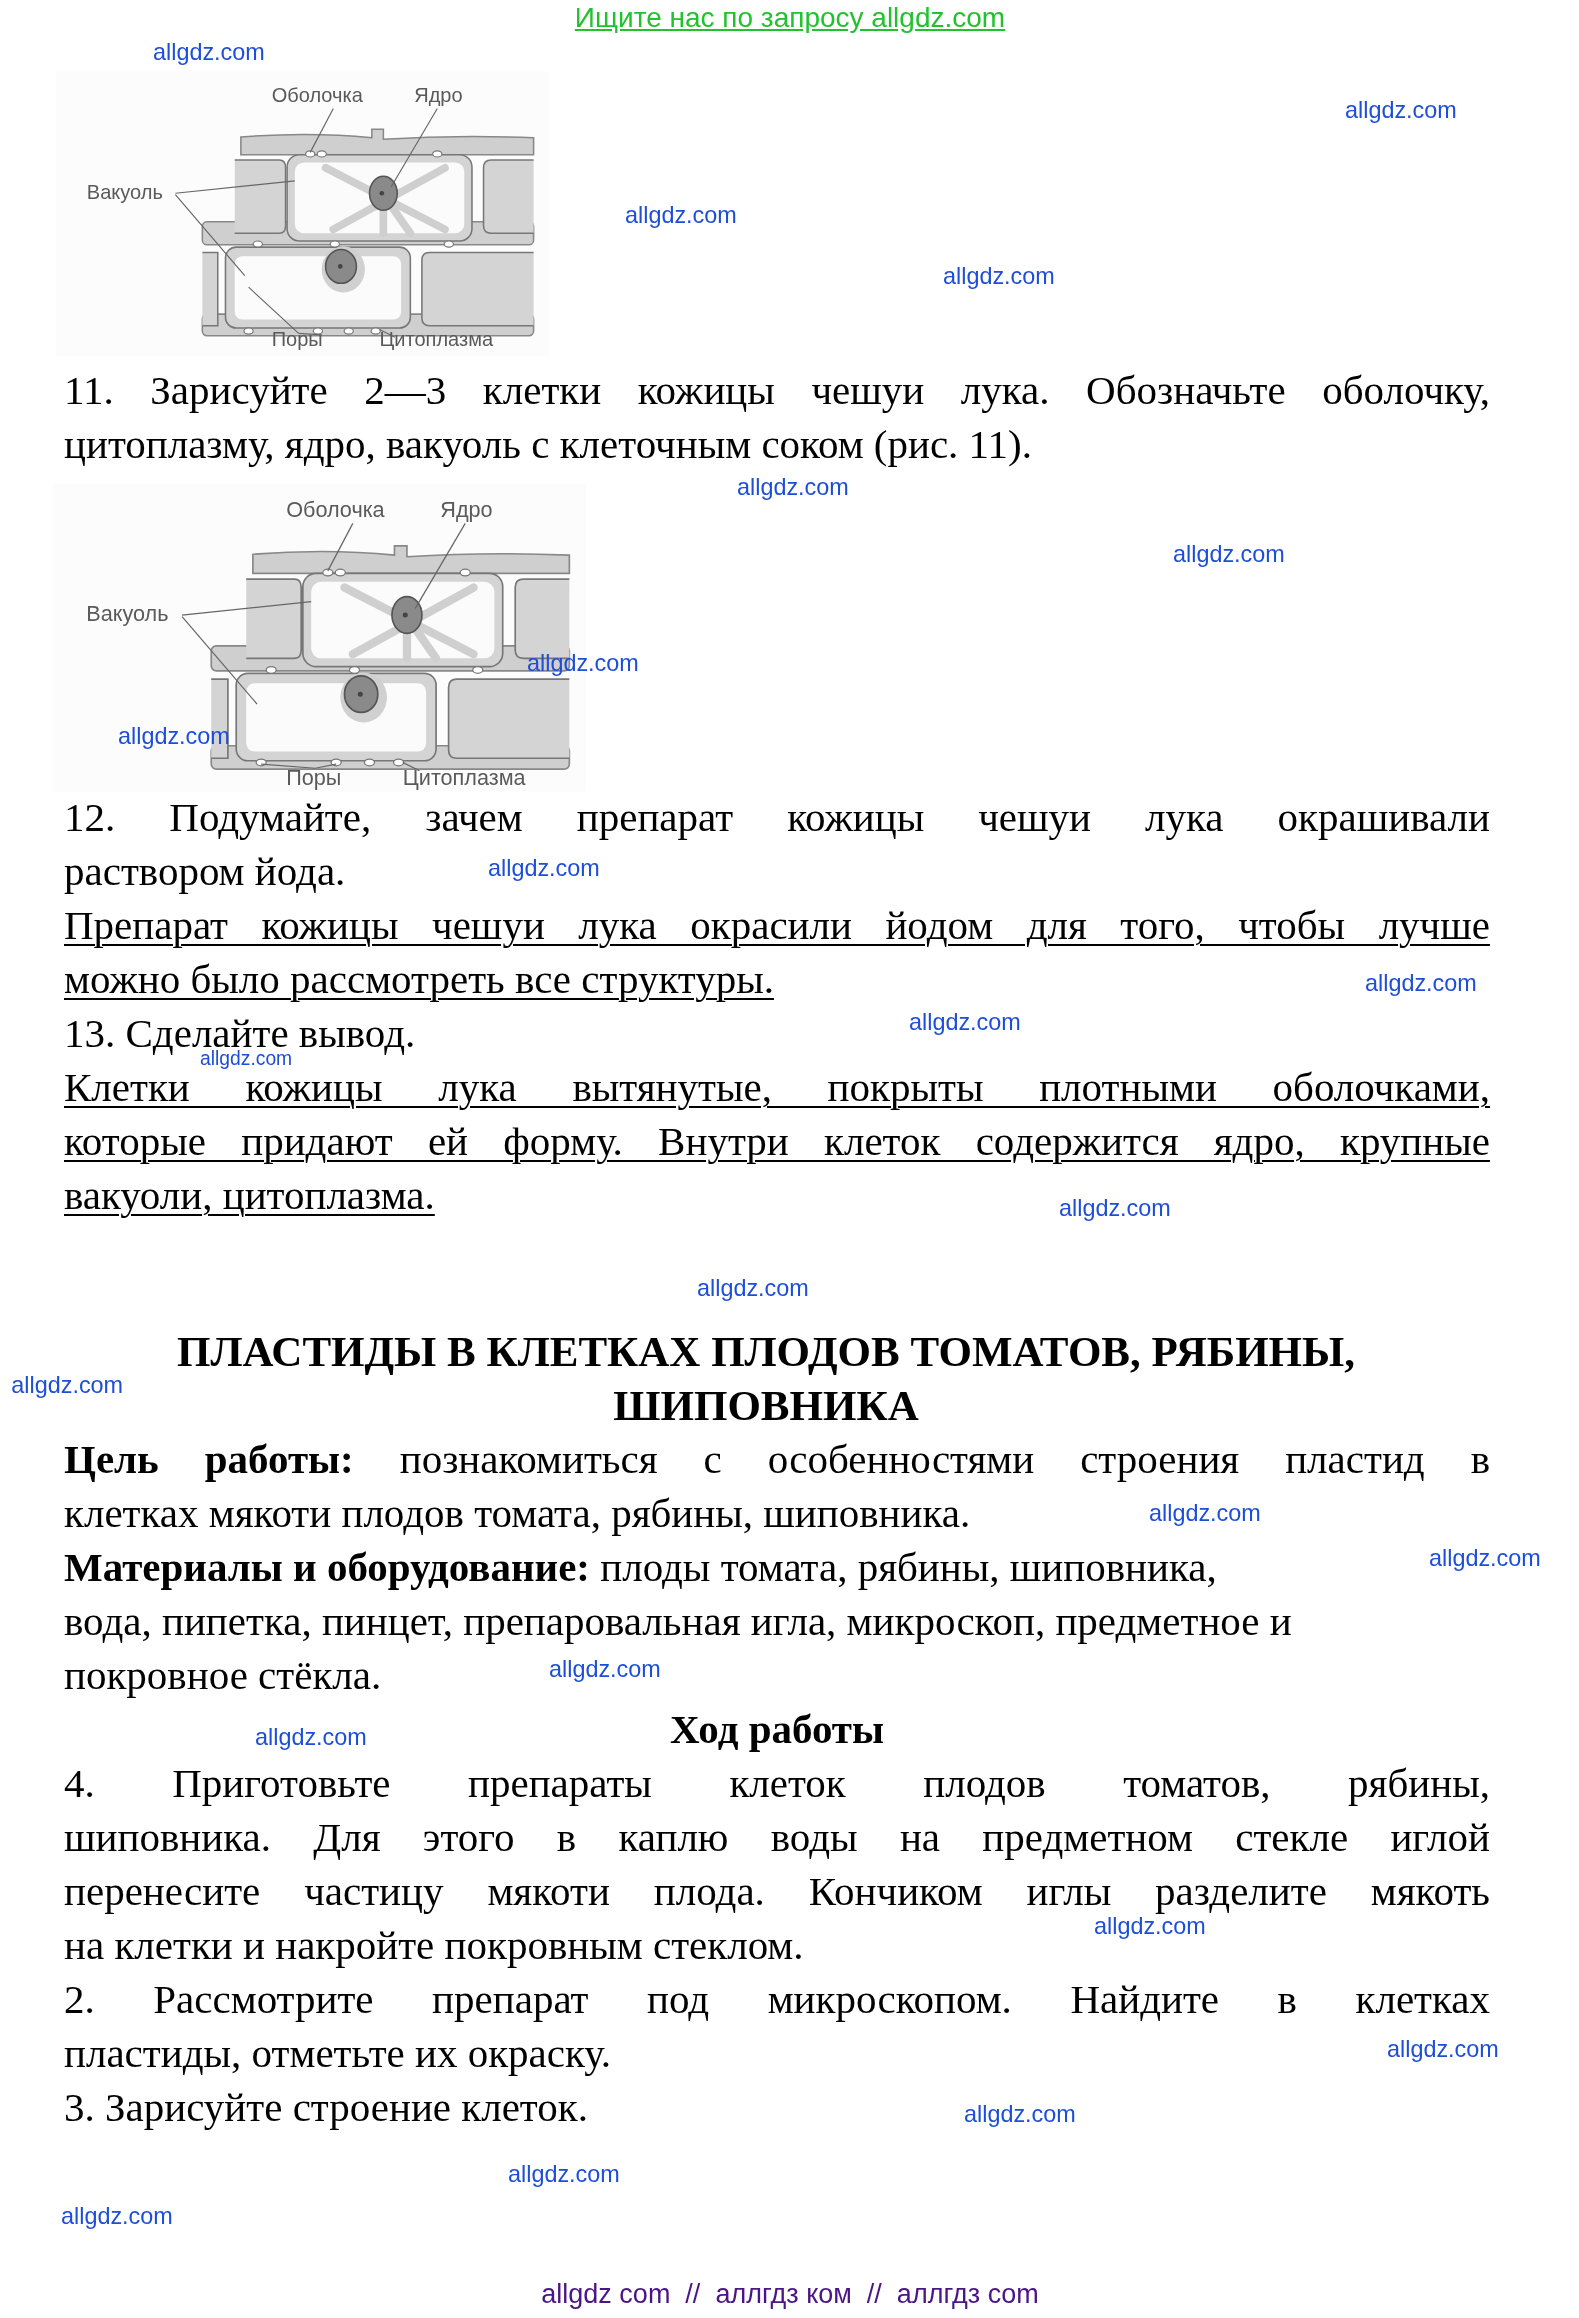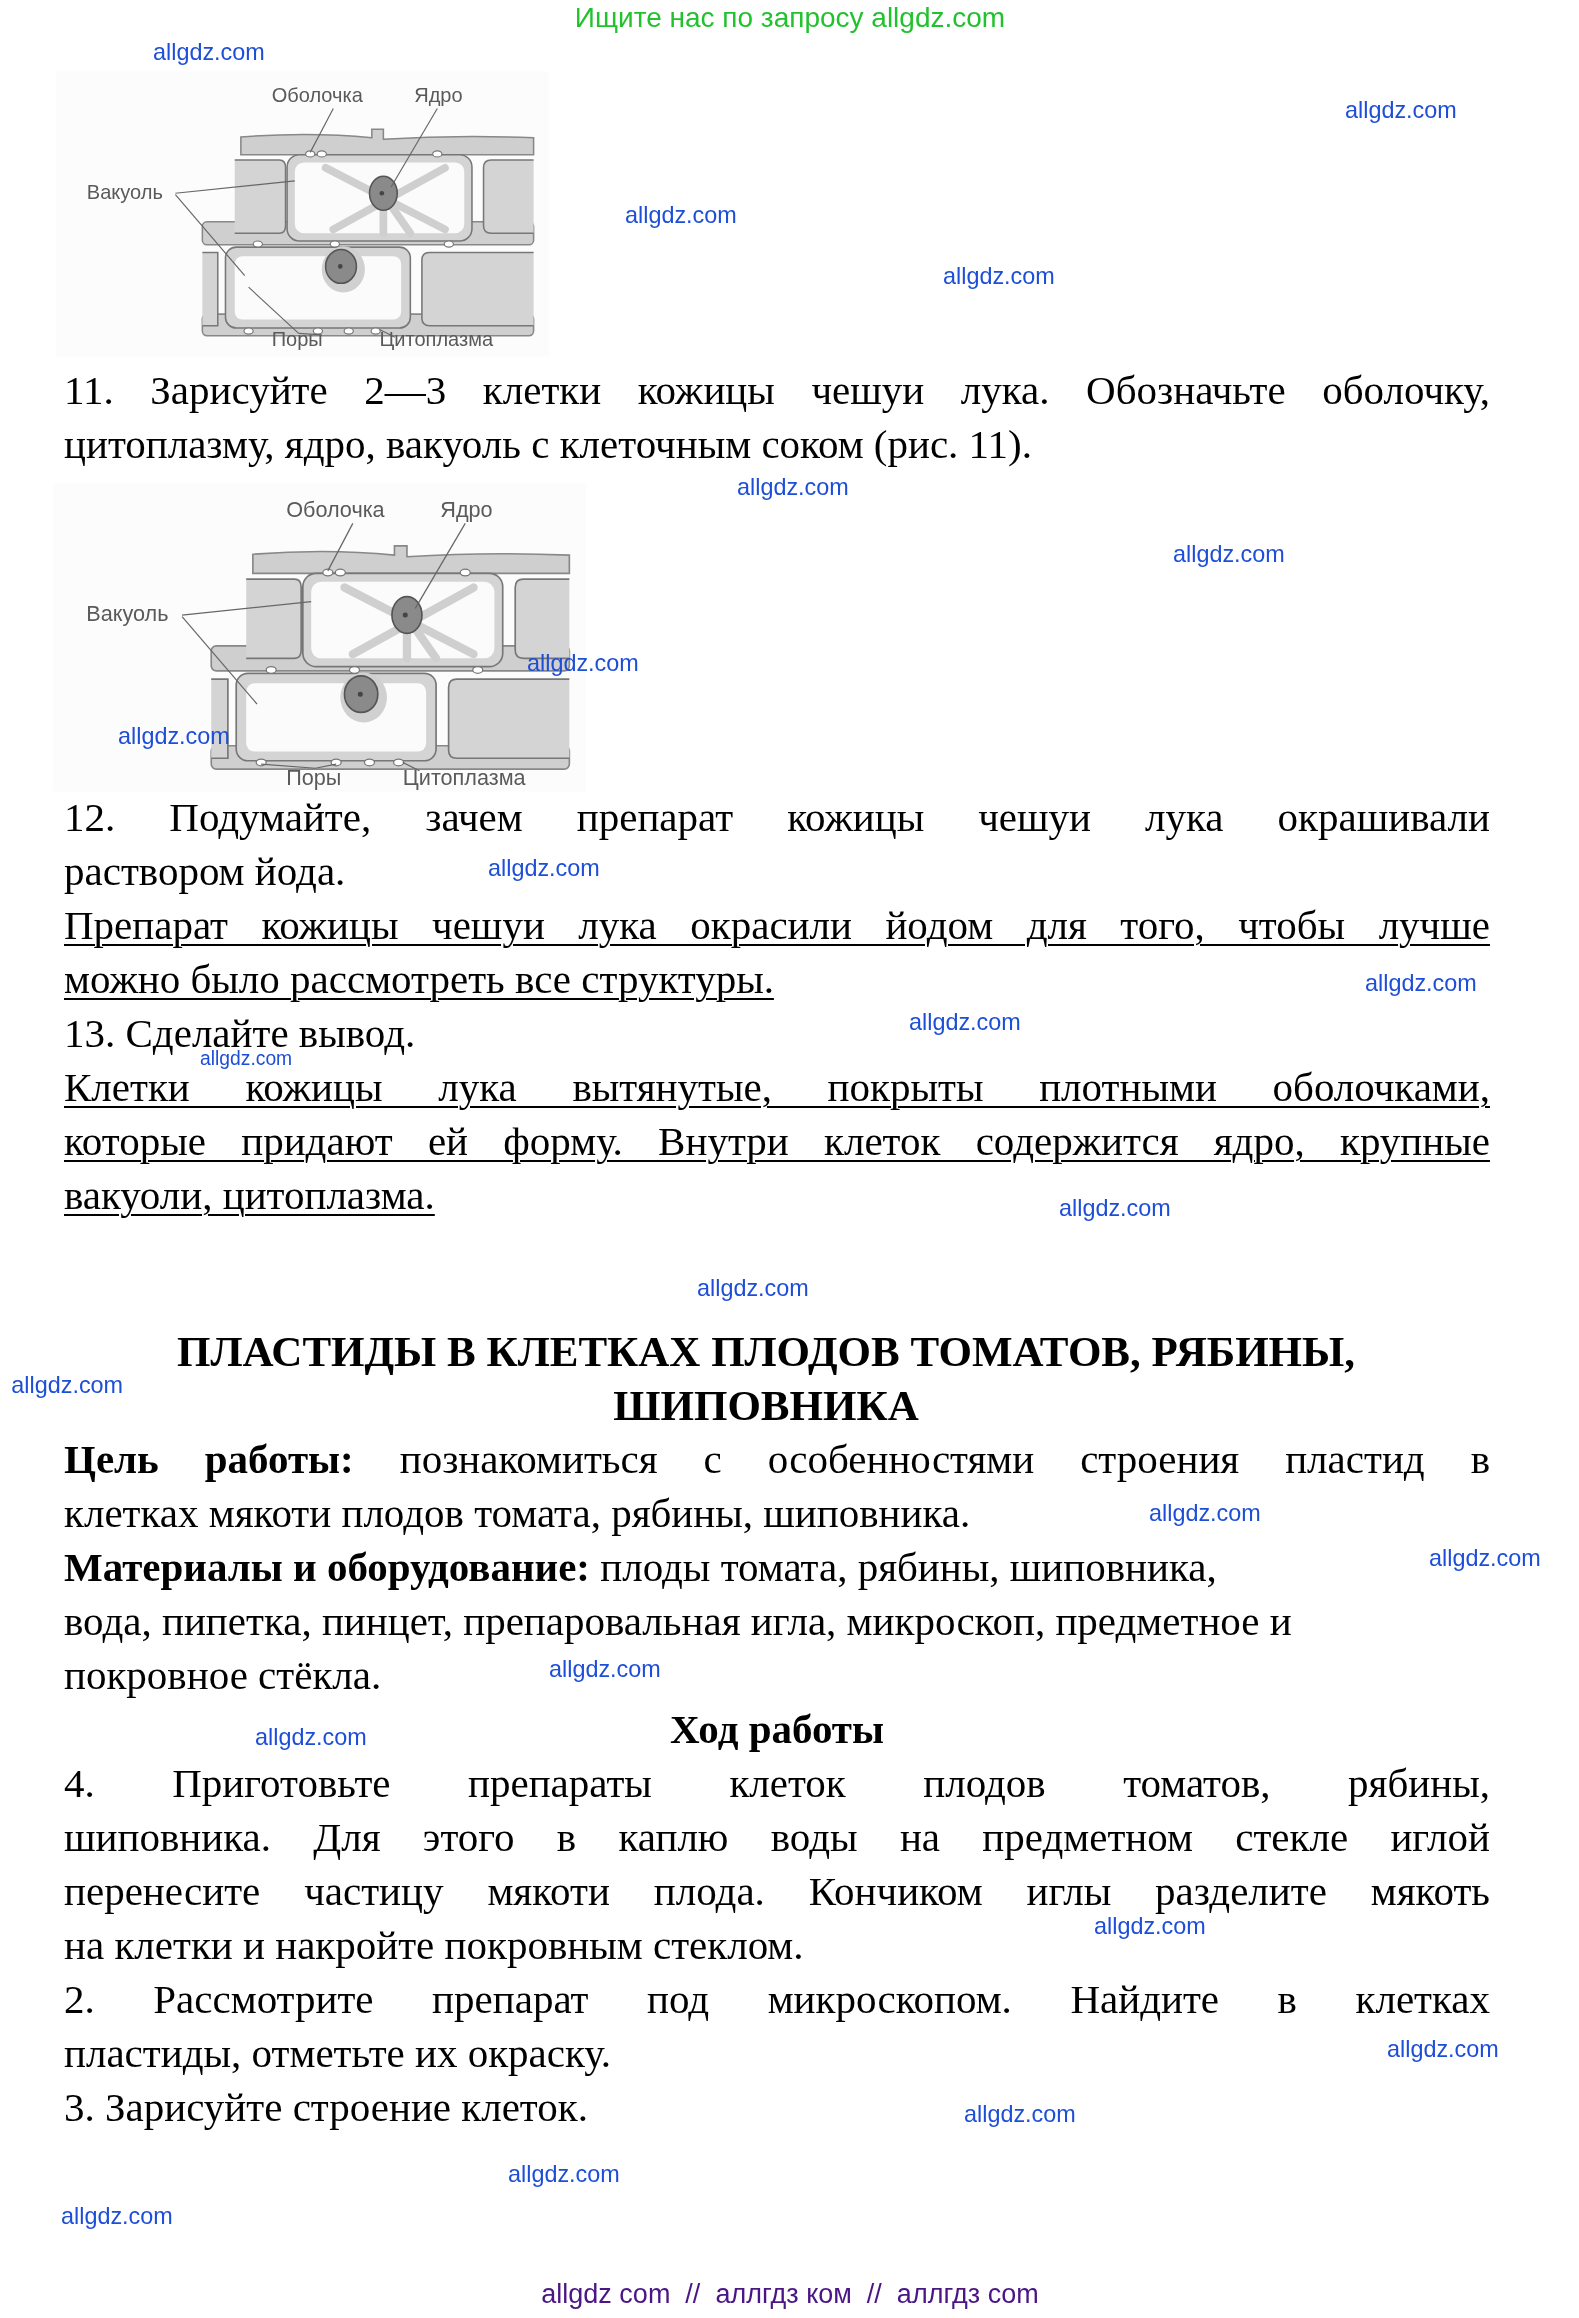--- a/index.html
+++ b/index.html
@@ -1,19 +1,19 @@
 <!DOCTYPE html>
 <html style="font-size:13px"><head>
 <meta charset="utf-8">
 <style>
   html, body { margin:0; padding:0; background:#ffffff; }
   body { width:1580px; height:2319px; position:relative; overflow:hidden; }
   .serif { font-family: "Liberation Serif", "DejaVu Serif", serif; color:#000; }
   .sans { font-family: "Liberation Sans", "DejaVu Sans", sans-serif; }
-  .top-banner { position:absolute; left:0; width:1580px; top:1.6px; text-align:center; font-size:28px; line-height:32px; }
+  .top-banner { position:absolute; left:0; width:1580px; top:1.6px; text-align:center; font-size:28px; line-height:32px;text-decoration:underline; }
   .footer { position:absolute; left:0; width:1580px; top:2278px; text-align:center; font-size:27px; line-height:32px; white-space:pre; }
   .wm { position:absolute; font-size:23.4px; line-height:26px; color:#1d4ed8; white-space:nowrap; }
   .block { position:absolute; left:53px; width:1426px; font-size:41px; line-height:54px;margin-left:11px; }
   .jline { display:block; text-align:justify; text-align-last:justify; }
   .line { display:block; }
   .u { text-decoration: underline; text-decoration-thickness:2.4px; text-underline-offset:4.8px; }
   .heading { position:absolute; left:53px; width:1426px; text-align:center; font-weight:bold; font-size:43px; line-height:54px; }
   .b { font-weight:bold; }
   .center { text-align:center; }
   .fig { position:absolute; background:#ffffff; }

